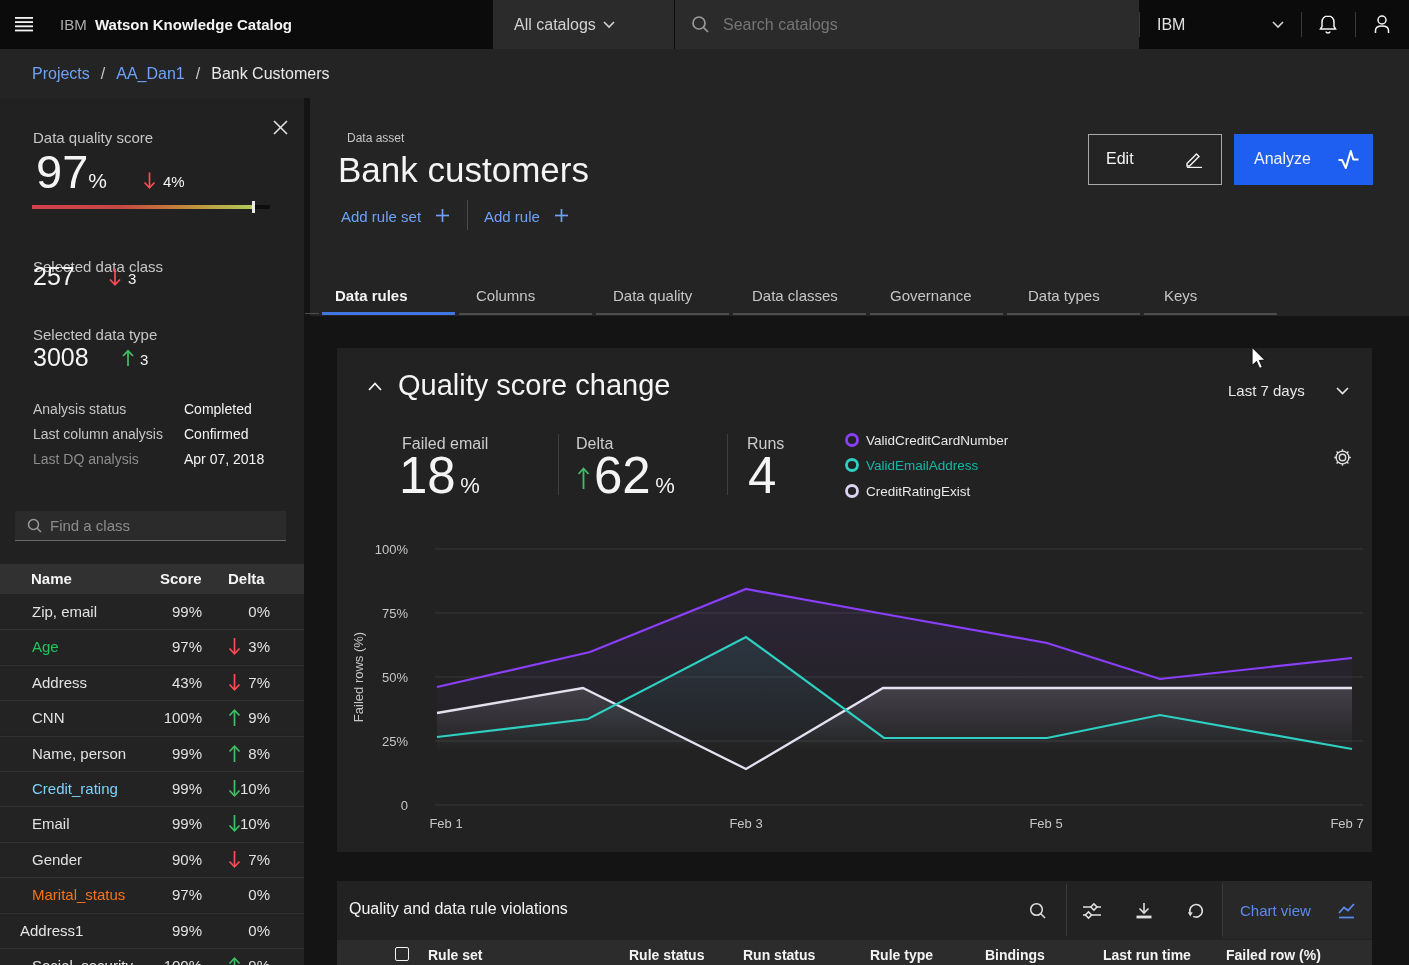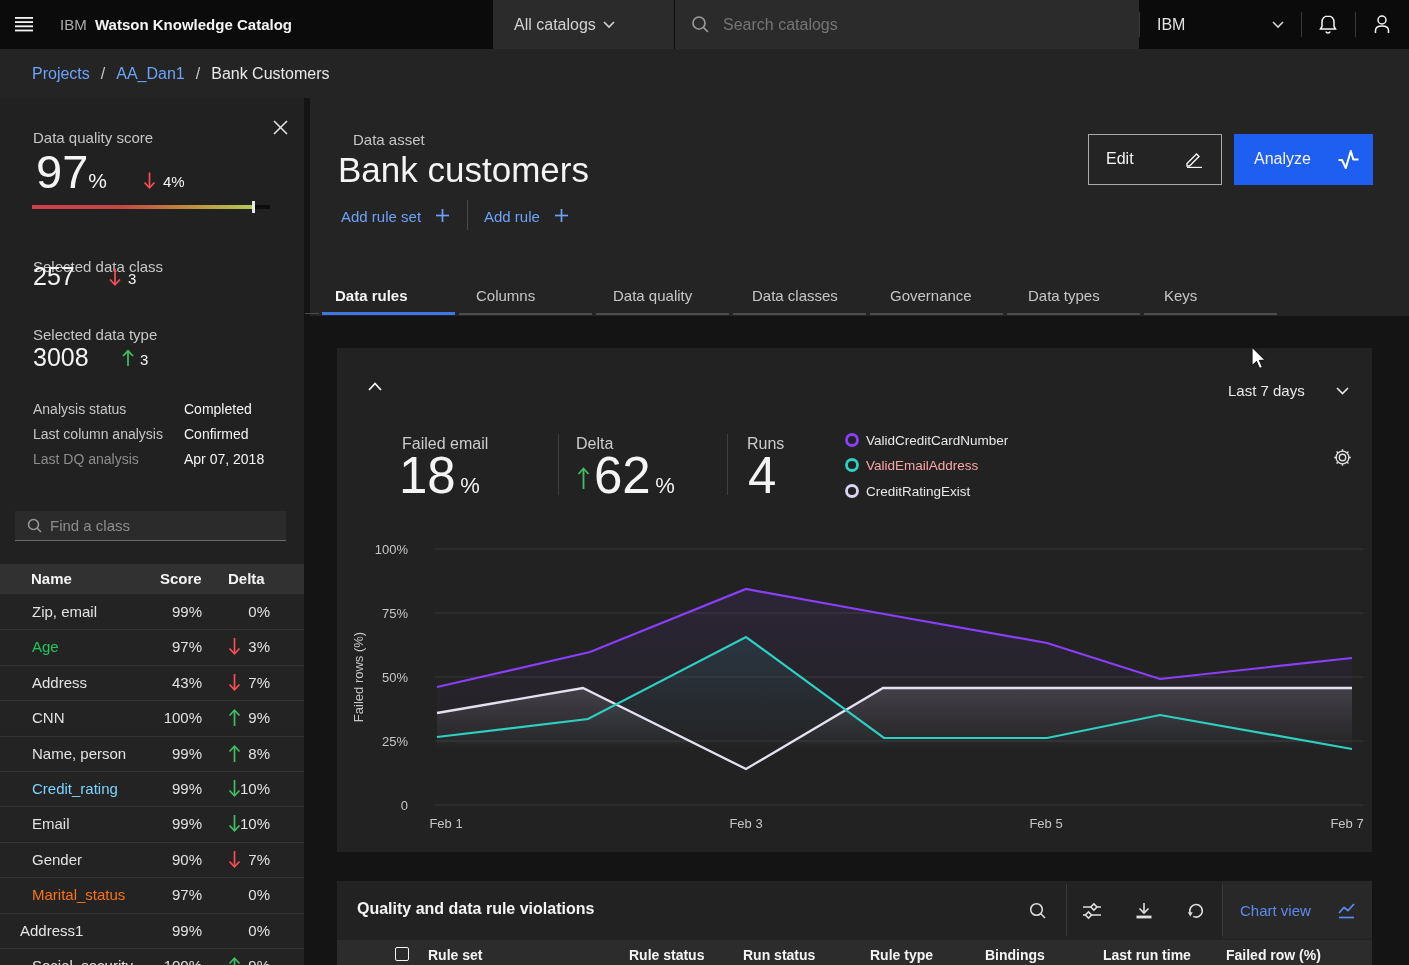--- a/index.html
+++ b/index.html
@@ -198,21 +198,21 @@
     <div class="txt" style="left:125px;top:859px;width:77px;text-align:right;font-size:15px;color:#e2e2e2">100%</div>
     <svg class="abs" style="left:228px;top:858px" width="13" height="19">
         <line x1="6.5" y1="18" x2="6.5" y2="3" stroke="#42be65" stroke-width="1.7"></line>
         <polyline points="1.5,7.5 6.5,2.2 11.5,7.5" fill="none" stroke="#42be65" stroke-width="1.7"></polyline>
       </svg>
     <div class="txt" style="left:208px;top:859px;width:62px;text-align:right;font-size:15px;color:#e2e2e2">9%</div>
   </div>
   <div id="gutter"></div>
 
   <div id="mainhdr">
-    <div class="txt g" style="left:43px;top:33px;font-size:15px">Data asset</div>
+    <div class="txt g" style="left:37px;top:33px;font-size:12px">Data asset</div>
     <div class="txt w" style="left:28px;top:52px;font-size:35px">Bank customers</div>
     <div class="txt blue" style="left:31px;top:110px;font-size:15px">Add rule set</div>
     <svg class="abs" style="left:125px;top:110px" width="15" height="15">
         <line x1="7.5" y1="1" x2="7.5" y2="14" stroke="#6da2f8" stroke-width="1.7"></line>
         <line x1="1" y1="7.5" x2="14" y2="7.5" stroke="#6da2f8" stroke-width="1.7"></line>
       </svg>
     <div class="abs" style="left:157px;top:102px;width:1px;height:30px;background:#4a4a4a"></div>
     <div class="txt blue" style="left:174px;top:110px;font-size:15px">Add rule</div>
     <svg class="abs" style="left:244px;top:110px" width="15" height="15">
         <line x1="7.5" y1="1" x2="7.5" y2="14" stroke="#6da2f8" stroke-width="1.7"></line>
@@ -249,20 +249,21 @@
   <div class="abs" style="left:870px;top:313px;width:133px;height:2px;background:#4d4d4d"></div>
   <div class="abs" style="left:1007px;top:313px;width:133px;height:2px;background:#4d4d4d"></div>
   <div class="abs" style="left:1144px;top:313px;width:133px;height:2px;background:#4d4d4d"></div>
 
   <div id="content">
 
     <div class="card" id="chartcard" style="left:27px;top:32px;width:1035px;height:504px">
       <svg class="abs" style="left:30px;top:33px" width="16" height="11">
           <polyline points="2,9 8,2.5 14,9" fill="none" stroke="#f4f4f4" stroke-width="1.8"></polyline>
         </svg>
+      <div class="txt w" style="left:61px;top:21px;font-size:29px">Quality score change</div>
       <div class="txt" style="left:891px;top:34px;font-size:15px;color:#e8e8e8">Last 7 days</div>
       <svg class="abs" style="left:998px;top:38px" width="15" height="10">
           <polyline points="2,2 7.5,7.5 13,2" fill="none" stroke="#e8e8e8" stroke-width="1.6"></polyline>
         </svg>
 
       <div class="txt" style="left:65px;top:87px;font-size:16px;color:#cccccc">Failed email</div>
       <div class="txt w" style="left:62px;top:98px;font-size:51px">18<span style="font-size:22px"> %</span></div>
       <div class="abs" style="left:221px;top:86px;width:1px;height:61px;background:#3f3f3f"></div>
       <div class="txt" style="left:239px;top:87px;font-size:16px;color:#cccccc">Delta</div>
       <svg class="abs" style="left:239px;top:118px" width="15" height="25">
@@ -274,21 +275,21 @@
       <div class="txt" style="left:410px;top:87px;font-size:16px;color:#cccccc">Runs</div>
       <div class="txt w" style="left:411px;top:98px;font-size:51px">4</div>
 
       <svg class="abs" style="left:506px;top:83px" width="20" height="20">
           <circle cx="9" cy="9" r="5.5" fill="none" stroke="#8a3ffc" stroke-width="2.8"></circle>
         </svg>
       <div class="txt" style="left:529px;top:85px;font-size:13.5px;color:#e8e8e8">ValidCreditCardNumber</div>
       <svg class="abs" style="left:506px;top:108px" width="20" height="20">
           <circle cx="9" cy="9" r="5.5" fill="none" stroke="#2ed0c2" stroke-width="2.8"></circle>
         </svg>
-      <div class="txt" style="left:529px;top:110px;font-size:13.5px;color:#fca5a5">ValidEmailAddress</div>
+      <div class="txt" style="left:529px;top:110px;font-size:13.5px;color:#14b8a6">ValidEmailAddress</div>
       <svg class="abs" style="left:506px;top:134px" width="20" height="20">
           <circle cx="9" cy="9" r="5.5" fill="none" stroke="#dcd3f2" stroke-width="2.8"></circle>
         </svg>
       <div class="txt" style="left:529px;top:136px;font-size:13.5px;color:#e8e8e8">CreditRatingExist</div>
 
       <svg class="abs" style="left:996px;top:100px" width="19" height="19" viewBox="0 0 19 19">
         <g stroke="#e0e0e0" stroke-width="1.4" fill="none">
           <circle cx="9.5" cy="9.5" r="3.2"></circle>
           <path d="M9.5 1.2 L9.5 3.4 M9.5 15.6 L9.5 17.8 M1.2 9.5 L3.4 9.5 M15.6 9.5 L17.8 9.5 M3.6 3.6 L5.2 5.2 M13.8 13.8 L15.4 15.4 M15.4 3.6 L13.8 5.2 M5.2 13.8 L3.6 15.4"></path>
           <circle cx="9.5" cy="9.5" r="6.4"></circle>
@@ -333,21 +334,21 @@
         <polygon points="100,207 251,189 409,107 547,208 710,208 823,185 1015,219 1015,275 100,275" fill="url(#gte)"></polygon>
         <polygon points="100,183 246,158 409,239 546,158 1015,158 1015,275 100,275" fill="url(#gwh)"></polygon>
         <polyline points="100,157 253,122 409,59 547,84 710,113 823,149 1015,128" fill="none" stroke="#8a3ffc" stroke-width="2.2"></polyline>
         <polyline points="100,183 246,158 409,239 546,158 1015,158" fill="none" stroke="#e4e0f0" stroke-width="2.3"></polyline>
         <polyline points="100,207 251,189 409,107 547,208 710,208 823,185 1015,219" fill="none" stroke="#2ed0c2" stroke-width="2.2"></polyline>
       </svg>
     </div>
 
     <div class="card" id="violcard" style="left:27px;top:565px;width:1035px;height:84px">
       <div class="abs" style="left:885px;top:0;width:150px;height:58px;background:#282828"></div>
-      <div class="txt w" style="left:20px;top:19px;font-size:16px;font-weight:bold">Quality and data rule violations</div>
+      <div class="txt w" style="left:12px;top:19px;font-size:16px;font-weight:normal">Quality and data rule violations</div>
       <svg class="abs" style="left:692px;top:21px" width="18" height="18">
           <circle cx="7.5" cy="7.5" r="5.8" fill="none" stroke="#e0e0e0" stroke-width="1.5"></circle>
           <line x1="11.8" y1="11.8" x2="16" y2="16" stroke="#e0e0e0" stroke-width="1.5"></line>
         </svg>
       <div class="abs" style="left:729px;top:3px;width:1px;height:52px;background:#3a3a3a"></div>
       <svg class="abs" style="left:746px;top:21px" width="18" height="18">
         <g stroke="#e0e0e0" stroke-width="1.5" fill="none">
           <line x1="0" y1="5" x2="18" y2="5"></line>
             <rect x="8.7" y="2.8" width="4.4" height="4.4" fill="#222222" transform="rotate(45 10.9 5)"></rect>
           <line x1="0" y1="13" x2="18" y2="13"></line>

